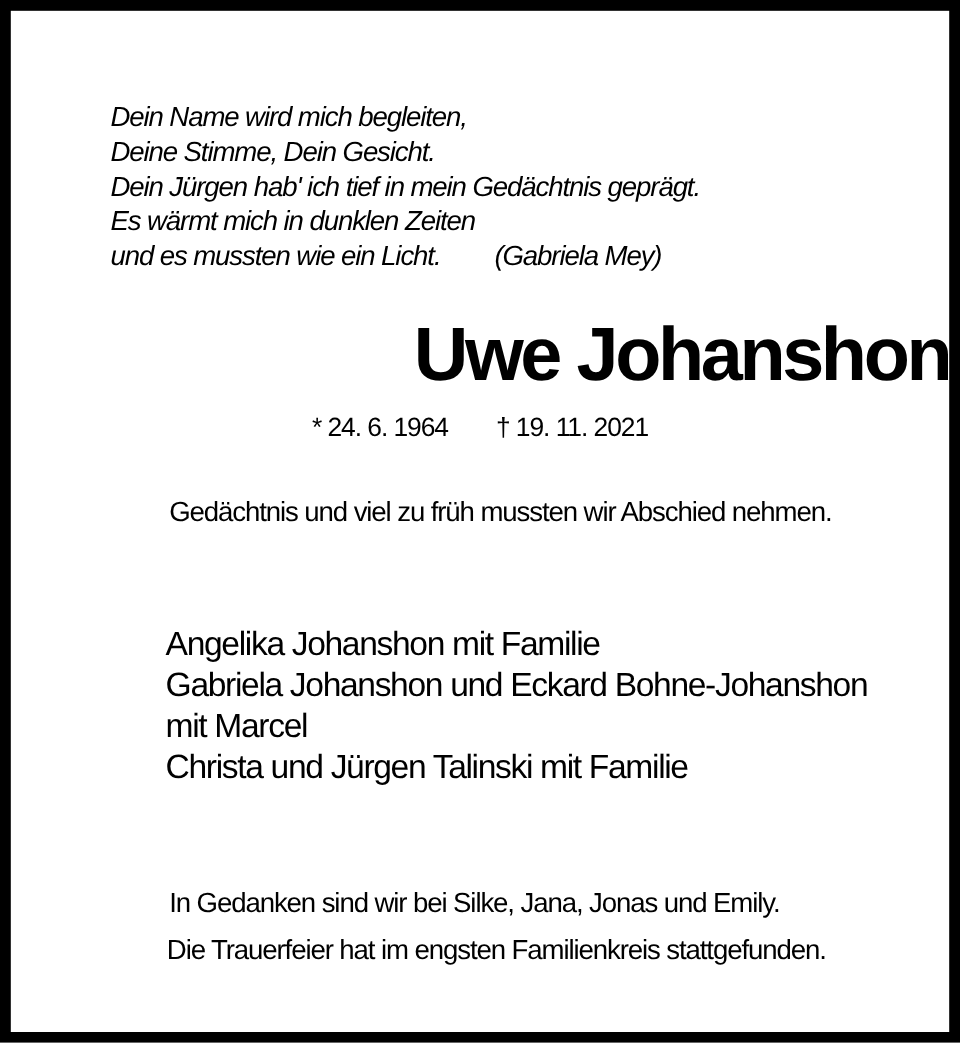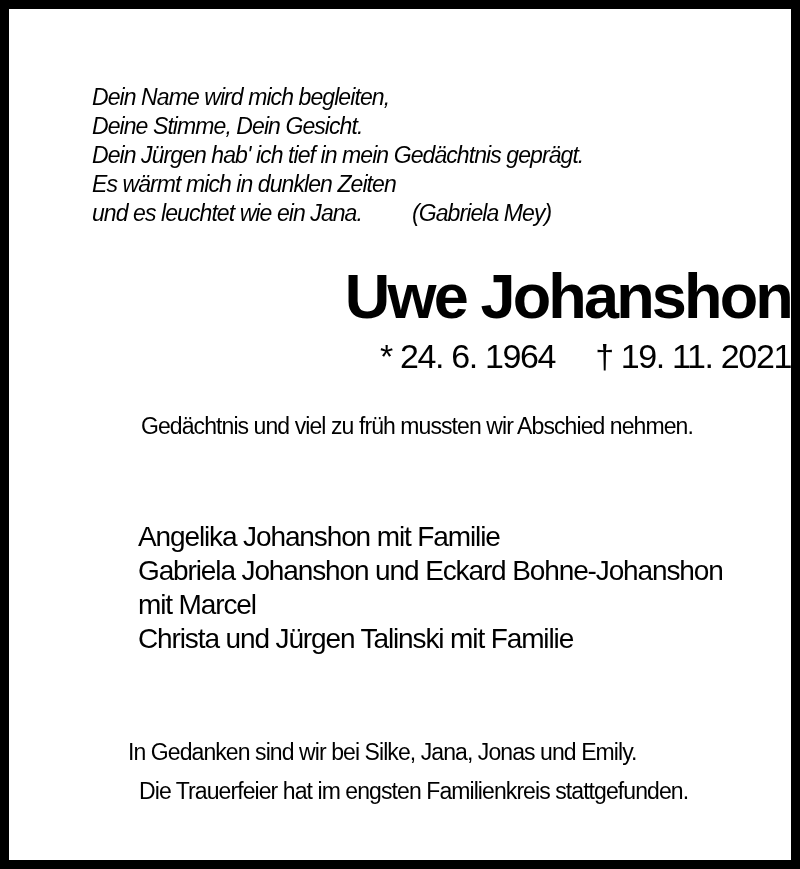--- a/index.html
+++ b/index.html
@@ -47,23 +47,23 @@
     font-size: 63px;
     line-height: 66px;
     letter-spacing: -0.045em;
   }
   .dates {
     position: absolute;
     left: 0;
     top: 333px;
     width: 100%;
     display: flex;
-    justify-content: flex-end;
+    justify-content: center;
     gap: 40px;
-    font-size: 34px;
+    font-size: 22px;
     line-height: 28px;
   }
 
   
   .announcement {
     position: absolute;
     left: 132px;
     top: 403px;
     font-size: 23px;
     line-height: 28px;
@@ -80,21 +80,21 @@
   .mourners {
     position: absolute;
     left: 129px;
     top: 511px;
     font-size: 28px;
     line-height: 34px;
     white-space: nowrap;
   }
   .closing-remembrance {
     position: absolute;
-    left: 119px;
+    left: 132px;
     top: 729px;
     font-size: 23px;
     line-height: 28px;
     white-space: nowrap;
   }
   .closing-funeral {
     position: absolute;
     left: 130px;
     top: 768px;
     font-size: 23px;
@@ -106,21 +106,21 @@
 <body>
 
 <div class="page">
 
   <div class="poem txt">
     <div class="poem-line">Dein Name wird mich begleiten,</div>
     <div class="poem-line">Deine Stimme, Dein Gesicht.</div>
     <div class="poem-line">Dein Jürgen hab' ich tief in mein Gedächtnis geprägt.</div>
     <div class="poem-line">Es wärmt mich in dunklen Zeiten</div>
     <div class="poem-line poem-last-line">
-      <span>und es leuchtet wie ein Jana.</span>
+      <span>und es mussten wie ein Licht.</span>
       <span class="poem-attribution">(Gabriela Mey)</span>
     </div>
   </div>
 
   <div class="deceased-name">Uwe Johanshon</div>
 
   <div class="dates txt">
     <span>* 24. 6. 1964</span>
     <span>† 19. 11. 2021</span>
   </div>

